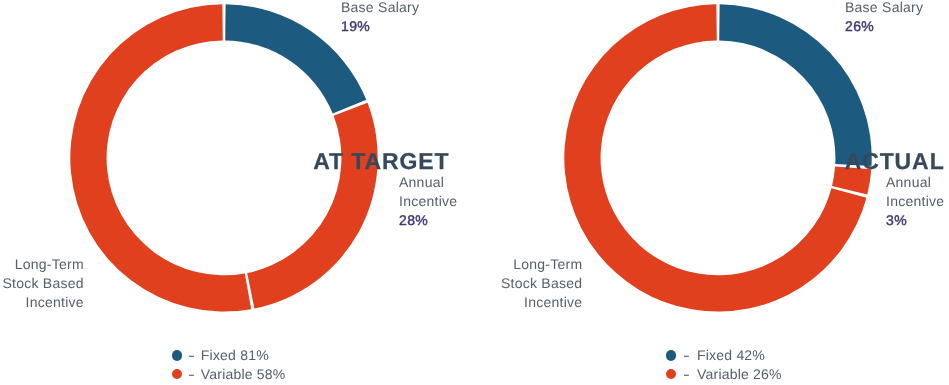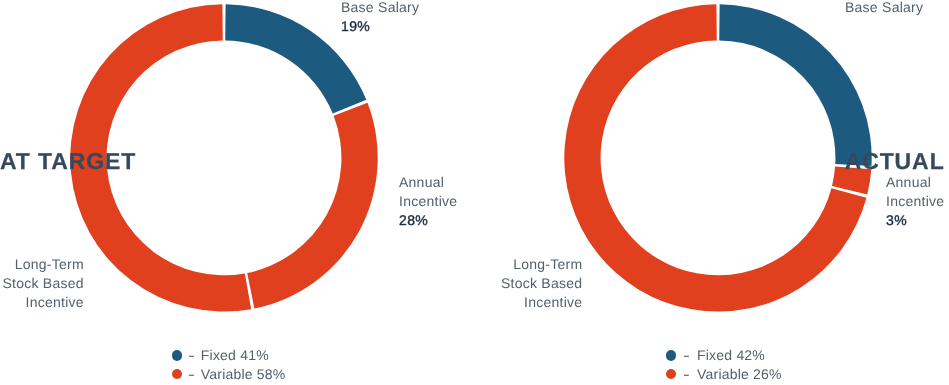--- a/index.html
+++ b/index.html
@@ -6,42 +6,42 @@
   html,body{margin:0;padding:0;}
   body{width:949px;height:385px;background:#ffffff;font-family:"Liberation Sans",sans-serif;overflow:hidden;
        -webkit-font-smoothing:antialiased;text-rendering:geometricPrecision;}
   .page{position:relative;width:949px;height:385px;}
   .chart{position:absolute;top:0;left:0;width:475px;height:385px;}
   .chart.right{left:494px;}
   svg{display:block;}
   .center-label{position:absolute;font-weight:bold;color:#36495c;font-size:23px;letter-spacing:0.9px;white-space:nowrap;
                 -webkit-text-stroke:0.25px #36495c;}
   .lbl{position:absolute;color:#55606b;font-size:14px;line-height:19.05px;letter-spacing:0.25px;white-space:nowrap;}
-  .lbl .val{font-weight:normal;color:#0f172a;letter-spacing:0.35px;
+  .lbl .val{font-weight:normal;color:#4c1d95;letter-spacing:0.35px;
             -webkit-text-stroke:0.42px #36495c;}
   .legend{position:absolute;font-size:14px;color:#55606b;letter-spacing:0.2px;}
   .legend .row{display:flex;align-items:center;height:18.3px;}
   .dot{width:10.4px;height:10.4px;border-radius:50%;flex:0 0 auto;}
   .legend .dash{margin-left:8px;margin-right:8px;display:inline-block;transform:scaleX(1.45);transform-origin:center;}
   .legend.lg-left .dash{margin-left:6.4px;margin-right:7.4px;}
 </style>
 </head>
 <body style="background: rgb(255, 255, 255);">
 
 <div class="page">
 
   <div class="chart" id="chart0">
       <svg width="475" height="385" viewBox="0 0 475 385">
         <path d="M 225.61 4.21 A 153.7 153.7 0 0 1 366.31 99.83 L 332.72 113.53 A 117.4268 117.4268 0 0 0 225.23 40.48 Z" fill="#1d5a80"></path>
         <path d="M 367.49 102.82 A 153.7 153.7 0 0 1 254.38 308.57 L 247.21 273.01 A 117.4268 117.4268 0 0 0 333.63 115.82 Z" fill="#e0401e"></path>
         <path d="M 251.22 309.17 A 153.7 153.7 0 1 1 222.39 4.21 L 222.77 40.48 A 117.4268 117.4268 0 1 0 244.79 273.47 Z" fill="#e0401e"></path>
       </svg>
     </div>
 
-  <div class="center-label" style="left:0;top:147.7px;width:449.5px;text-align:left;">AT TARGET</div>
+  <div class="center-label" style="left:0;top:147.7px;width:449.5px;text-align:right;">AT TARGET</div>
 
   <div class="lbl" style="left:341px;top:-1.6px;text-align:left;">
     <div>Base Salary</div>
     <div class="val">19%</div>
   </div>
 
   <div class="lbl" style="left:399px;top:173.4px;text-align:left;">
     <div>Annual</div>
     <div>Incentive</div>
     <div class="val">28%</div>
@@ -50,41 +50,42 @@
   <div class="lbl" style="left:0;top:254.7px;width:83.8px;text-align:right;">
     <div>Long-Term</div>
     <div>Stock Based</div>
     <div>Incentive</div>
   </div>
 
   <div class="legend lg-left" style="left:171.8px;top:346.3px;">
     <div class="row">
       <span class="dot" style="background: rgb(29, 90, 128);"></span>
       <span class="dash">-</span>
-      <span class="ltext">Fixed 41%</span>
+      <span class="ltext">Fixed 81%</span>
     </div>
     <div class="row">
       <span class="dot" style="background: rgb(224, 64, 30);"></span>
       <span class="dash">-</span>
       <span class="ltext">Variable 58%</span>
     </div>
   </div>
 
   <div class="chart right" id="chart1">
       <svg width="475" height="385" viewBox="0 0 475 385">
         <path d="M 225.61 4.21 A 153.7 153.7 0 0 1 377.49 165.94 L 341.27 164.05 A 117.4268 117.4268 0 0 0 225.23 40.48 Z" fill="#1d5a80"></path>
         <path d="M 377.29 169.16 A 153.7 153.7 0 0 1 373.26 194.56 L 338.04 185.91 A 117.4268 117.4268 0 0 0 341.11 166.50 Z" fill="#e0401e"></path>
         <path d="M 372.46 197.68 A 153.7 153.7 0 1 1 222.39 4.21 L 222.77 40.48 A 117.4268 117.4268 0 1 0 337.43 188.29 Z" fill="#e0401e"></path>
       </svg>
     </div>
 
   <div class="center-label" style="left:494px;top:147.7px;width:450.6px;text-align:right;">ACTUAL</div>
 
   <div class="lbl" style="left:845px;top:-1.6px;text-align:left;">
     <div>Base Salary</div>
+    <div class="val">26%</div>
   </div>
 
   <div class="lbl" style="left:886px;top:173.4px;text-align:left;">
     <div>Annual</div>
     <div>Incentive</div>
     <div class="val">3%</div>
   </div>
 
   <div class="lbl" style="left:498.5px;top:254.7px;width:83.8px;text-align:right;">
     <div>Long-Term</div>

